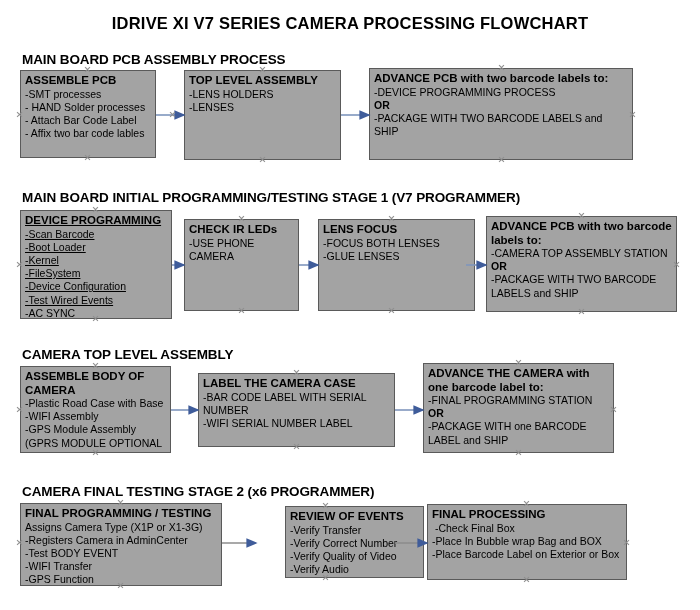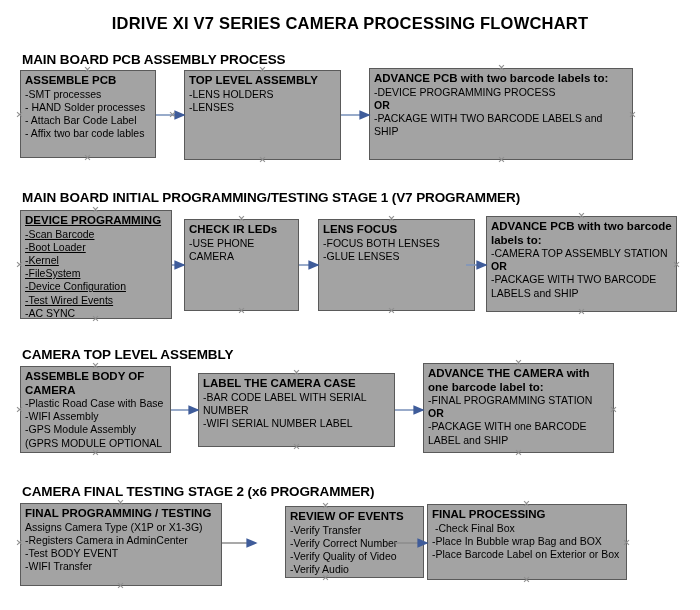--- a/index.html
+++ b/index.html
@@ -197,20 +197,21 @@
 
   <div class="section-header" style="left:22px; top:484px;">CAMERA FINAL TESTING STAGE 2 (x6 PROGRAMMER)</div>
 
   <div class="node" style="left:20px; top:503px; width:202px; height:83px;">
     <span class="node-title">FINAL PROGRAMMING / TESTING</span>
     <span class="node-lines">
       <span class="node-line">Assigns Camera Type (X1P or X1-3G)</span>
       <span class="node-line">-Registers Camera in AdminCenter</span>
       <span class="node-line">-Test BODY EVENT</span>
       <span class="node-line">-WIFI Transfer</span>
+      <span class="node-line">-GPS Function</span>
 
     </span>
   </div>
 
   <div class="node" style="left:256px; top:506px; width:139px; height:72px;margin-left:29px;">
     <span class="node-title">REVIEW OF EVENTS</span>
     <span class="node-lines">
       <span class="node-line">-Verify Transfer</span>
       <span class="node-line">-Verify Correct Number</span>
       <span class="node-line">-Verify Quality of Video</span>

